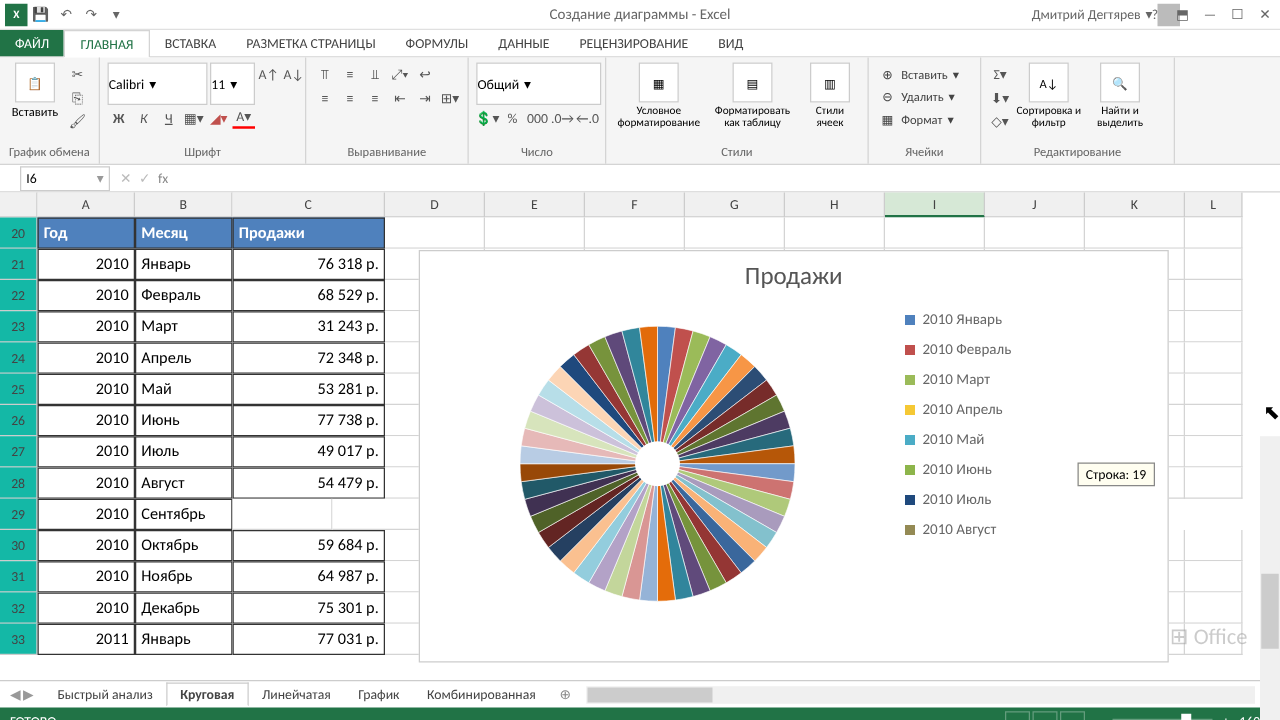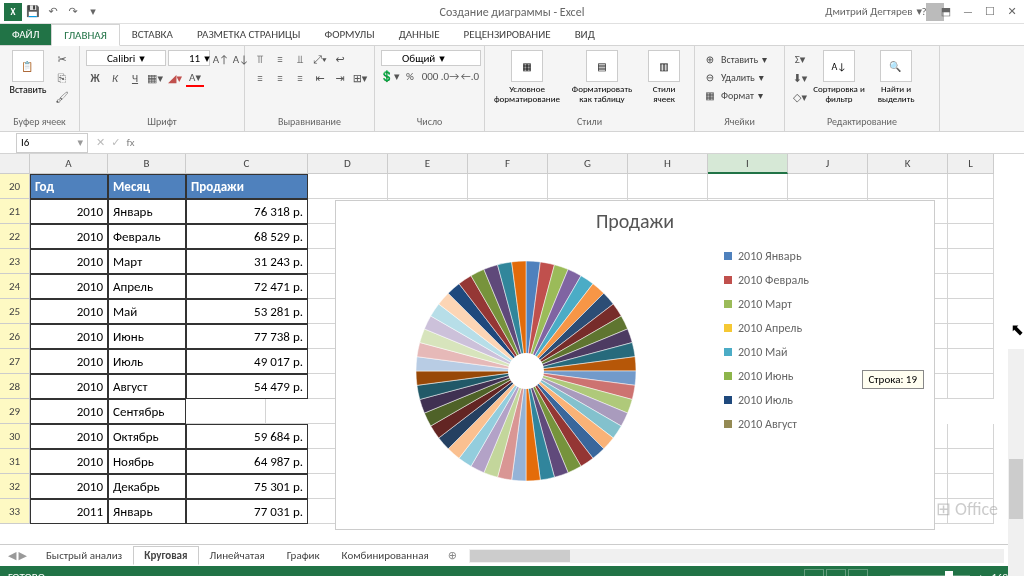--- a/index.html
+++ b/index.html
@@ -23,39 +23,39 @@
 
 
 .ribbon { height: 86px; background: #f5f5f5; border-bottom: 1px solid #d4d4d4; display: flex; }
 .group { border-right: 1px solid #d4d4d4; padding: 2px 6px; display: flex; flex-direction: column; justify-content: space-between; position: relative; }
 .group-label { font-size: 10px; color: #666; text-align: center; padding-bottom: 1px; }
 .group-content { display: flex; align-items: flex-start; gap: 3px; flex: 1; padding-top: 2px; }
 .big-btn { display: flex; flex-direction: column; align-items: center; width: 44px; gap: 2px; cursor: pointer; font-size: 10px; text-align: center; line-height: 1.1; }
 .big-icon { width: 32px; height: 32px; border: 1px solid #ccc; background: #fff; display: flex; align-items: center; justify-content: center; }
 .small-row { display: flex; gap: 2px; }
 .small-btn { width: 18px; height: 18px; display: flex; align-items: center; justify-content: center; cursor: pointer; font-size: 11px; color: #555; }
-.dropdown { height: 16px; background: #fff; border: 1px solid #ccc; display: flex; align-items: center; padding: 0 20px; font-size: 11px; gap: 4px; cursor: pointer; }
+.dropdown { height: 34px; background: #fff; border: 1px solid #ccc; display: flex; align-items: center; padding: 0 0; font-size: 11px; gap: 4px; cursor: pointer; }
 .stack { display: flex; flex-direction: column; gap: 1px; }
 .menu-item { display: flex; align-items: center; gap: 4px; font-size: 10px; color: #444; height: 18px; cursor: pointer; padding: 0 2px; }
 .mini-icon { width: 14px; height: 14px; display: flex; align-items: center; justify-content: center; }
 
 
 .formula-bar { height: 22px; background: #fff; border-bottom: 1px solid #d4d4d4; display: flex; align-items: center; }
 .name-box { width: 72px; height: 20px; border: 1px solid #ccc; margin-left: 16px; display: flex; align-items: center; padding: 0 4px; font-size: 11px; background: #fff; }
 .fx-area { display: flex; align-items: center; gap: 6px; padding: 0 8px; flex: 1; }
 .fx-label { color: #888; }
 
 
 .grid-area { display: flex; height: 370px; position: relative; }
 .row-headers { width: 30px; }
 .col-headers { height: 20px; display: flex; }
 .corner { width: 30px; height: 20px; background: #f0f0f0; border-right: 1px solid #ccc; border-bottom: 1px solid #ccc; }
 .col-h { height: 20px; background: #f0f0f0; border-right: 1px solid #ccc; border-bottom: 1px solid #ccc; display: flex; align-items: center; justify-content: center; font-size: 11px; color: #444; }
 .col-h.active { background: #d6e8d6; border-bottom: 2px solid #217346; }
-.row-h { width: 30px; background: #fef9c3; border-right: 1px solid #ccc; border-bottom: 1px solid #ccc; display: flex; align-items: center; justify-content: center; font-size: 11px; color: #444; }
+.row-h { width: 30px; background: #14b8a6; border-right: 1px solid #ccc; border-bottom: 1px solid #ccc; display: flex; align-items: center; justify-content: center; font-size: 11px; color: #444; }
 .grid-body { position: relative; }
 .grid-row { display: flex; }
 .cell { border-right: 1px solid #d4d4d4; border-bottom: 1px solid #d4d4d4; height: 25px; display: flex; align-items: center; padding: 0 4px; font-size: 13px; background: #fff; }
 .cell.hdr { background: #4f81bd; color: #fff; font-weight: bold; border: 1px solid #333; }
 .cell.data { border: 1px solid #333; }
 .cell.num { justify-content: flex-end; }
 
 
 .chart-box { position: absolute; left: 335px; top: 26px; width: 600px; height: 330px; background: #fff; border: 1px solid #ccc; }
 .chart-title { text-align: center; font-size: 20px; color: #555; padding: 8px; }
@@ -142,21 +142,21 @@
       <div class="big-btn">
         <div class="big-icon">📋</div>
         <span>Вставить</span>
       </div>
       <div class="stack">
         <div class="small-btn">✂</div>
         <div class="small-btn">⎘</div>
         <div class="small-btn">🖌</div>
       </div>
     </div>
-    <div class="group-label">Буфер ячеек</div>
+    <div class="group-label">График обмена</div>
   </div>
 
   <div class="group" style="width:165px">
     <div class="group-content stack">
       <div class="small-row">
         <div class="dropdown" style="width:80px"><span>Calibri</span>▾</div>
         <div class="dropdown" style="width:36px"><span>11</span>▾</div>
         <div class="small-btn">A↑</div>
         <div class="small-btn">A↓</div>
       </div>
@@ -361,21 +361,21 @@
         <div class="cell cw-G"></div>
         <div class="cell cw-H"></div>
         <div class="cell cw-I"></div>
         <div class="cell cw-J"></div>
         <div class="cell cw-K"></div>
         <div class="cell cw-L"></div>
       </div>
       <div class="grid-row">
         <div class="cell data num cw-A">2010</div>
         <div class="cell data cw-B">Апрель</div>
-        <div class="cell data num cw-C">72 471 р.</div>
+        <div class="cell data num cw-C">72 348 р.</div>
         <div class="cell cw-D"></div>
         <div class="cell cw-E"></div>
         <div class="cell cw-F"></div>
         <div class="cell cw-G"></div>
         <div class="cell cw-H"></div>
         <div class="cell cw-I"></div>
         <div class="cell cw-J"></div>
         <div class="cell cw-K"></div>
         <div class="cell cw-L"></div>
       </div>

